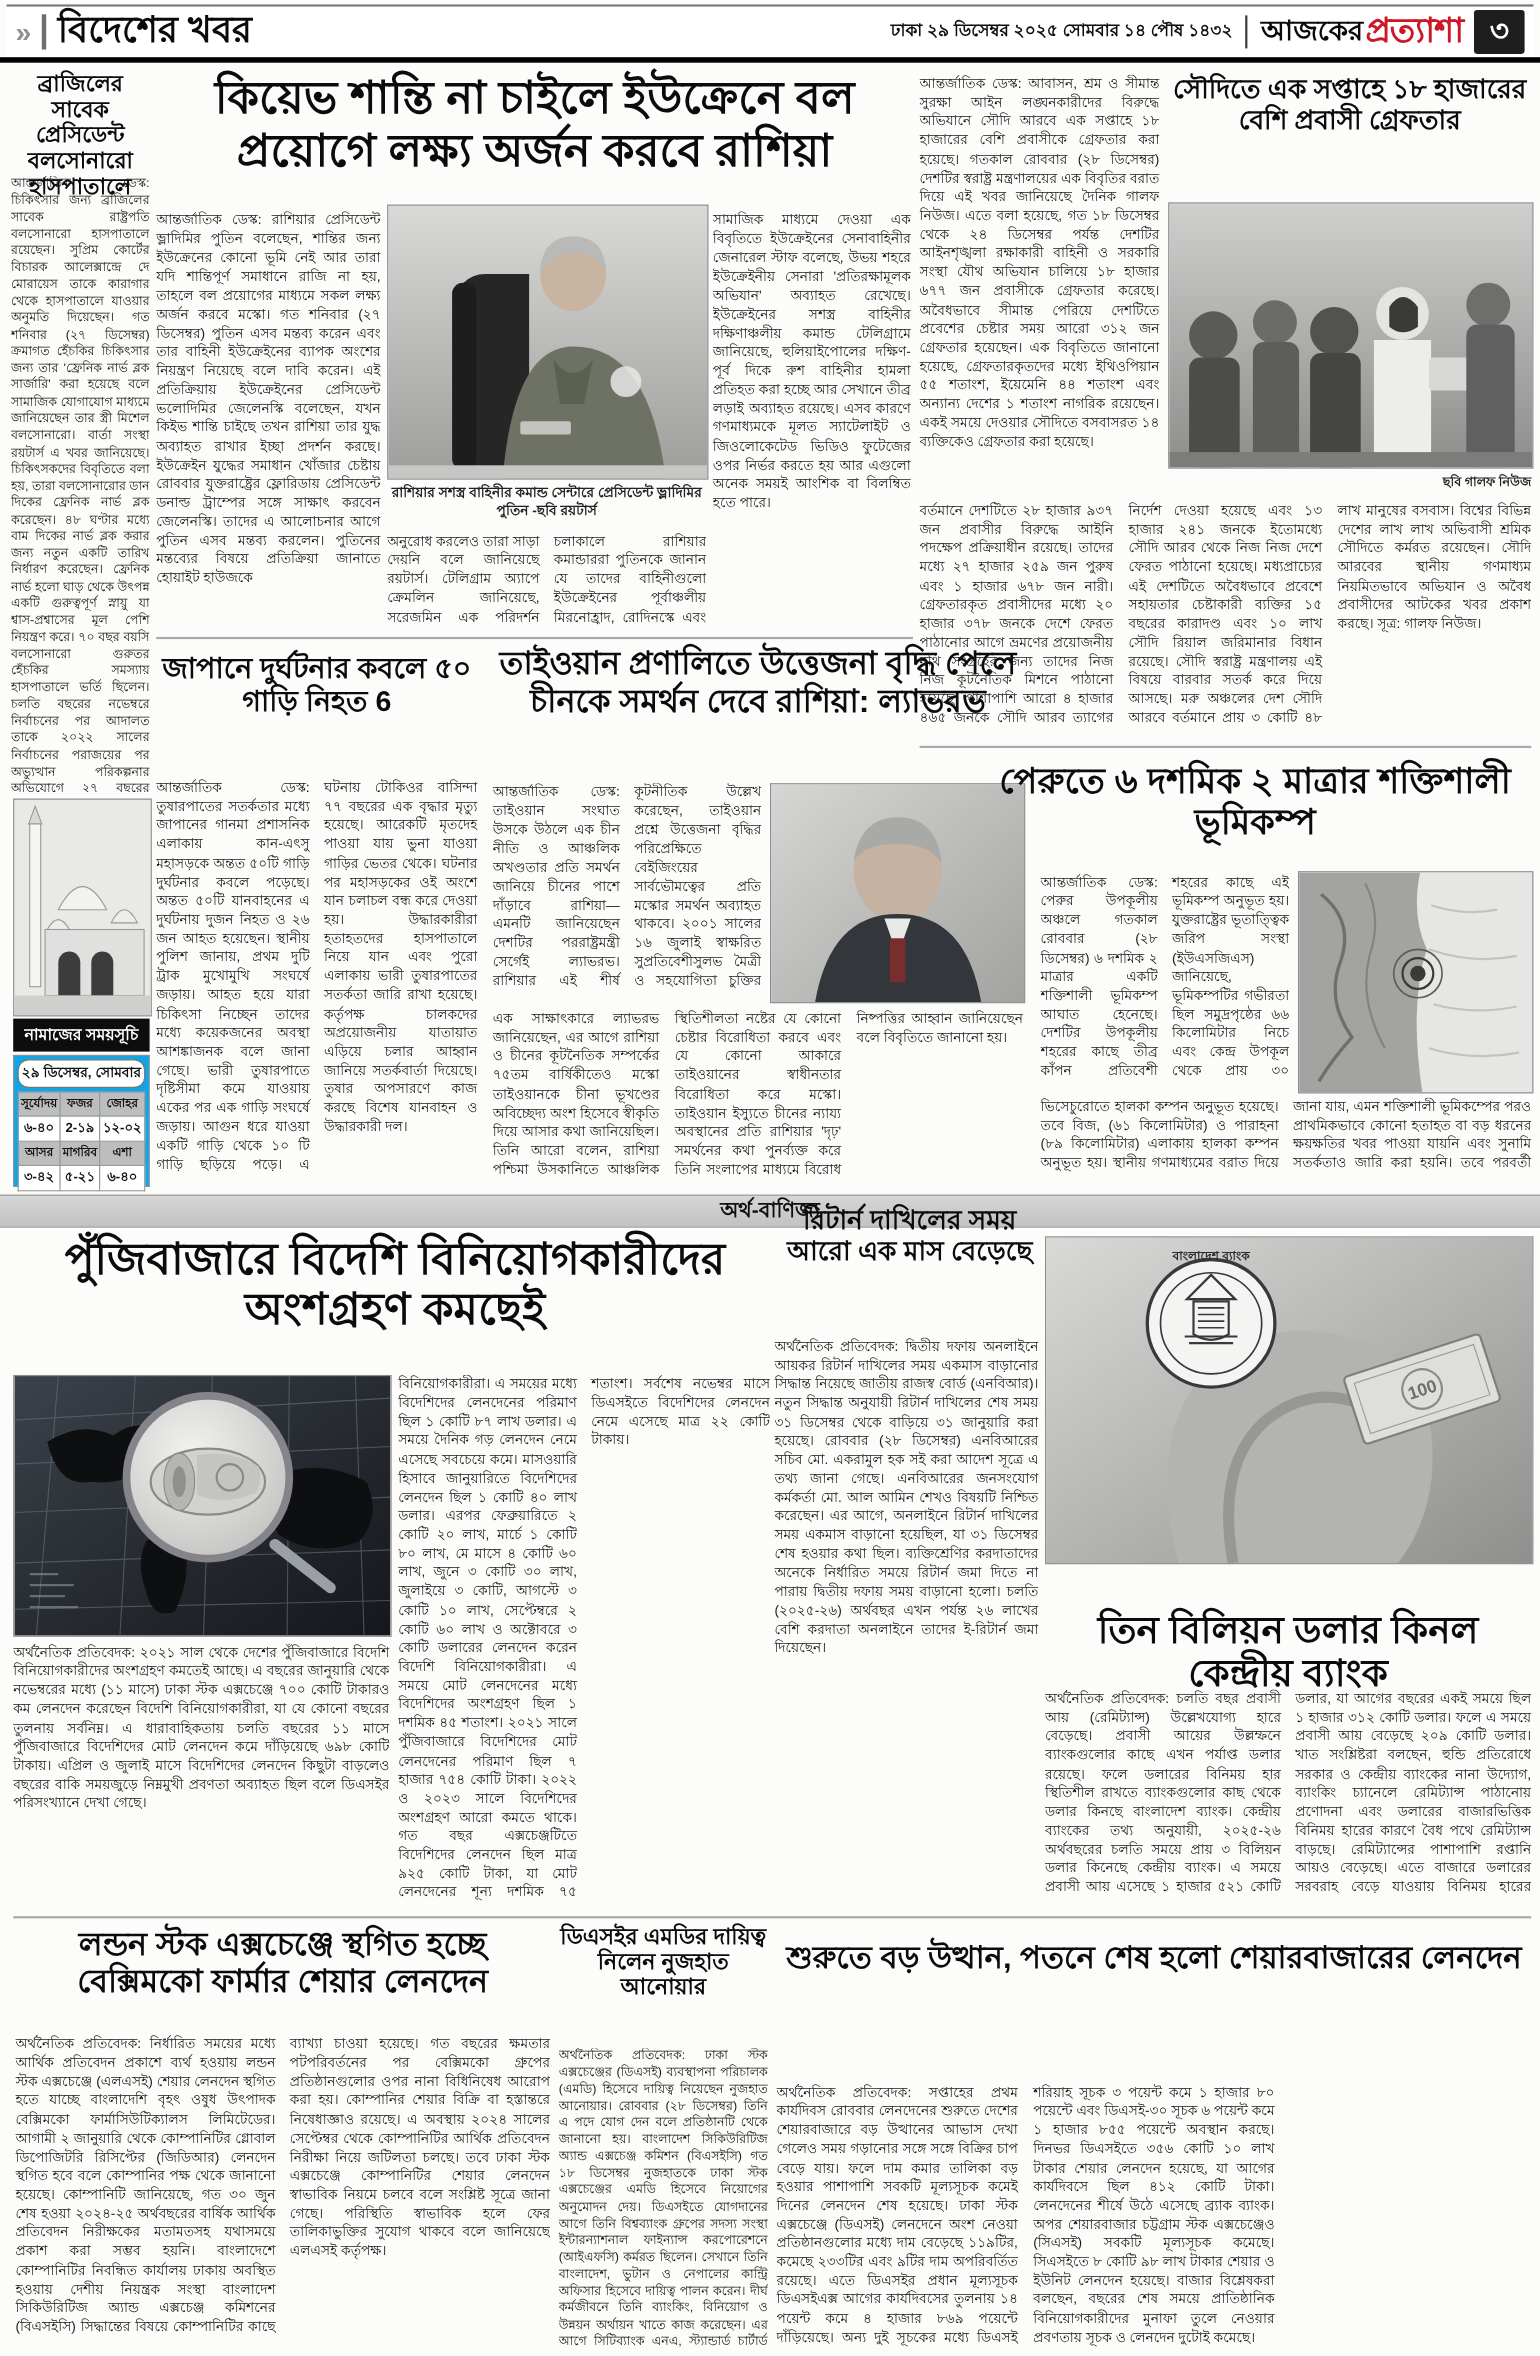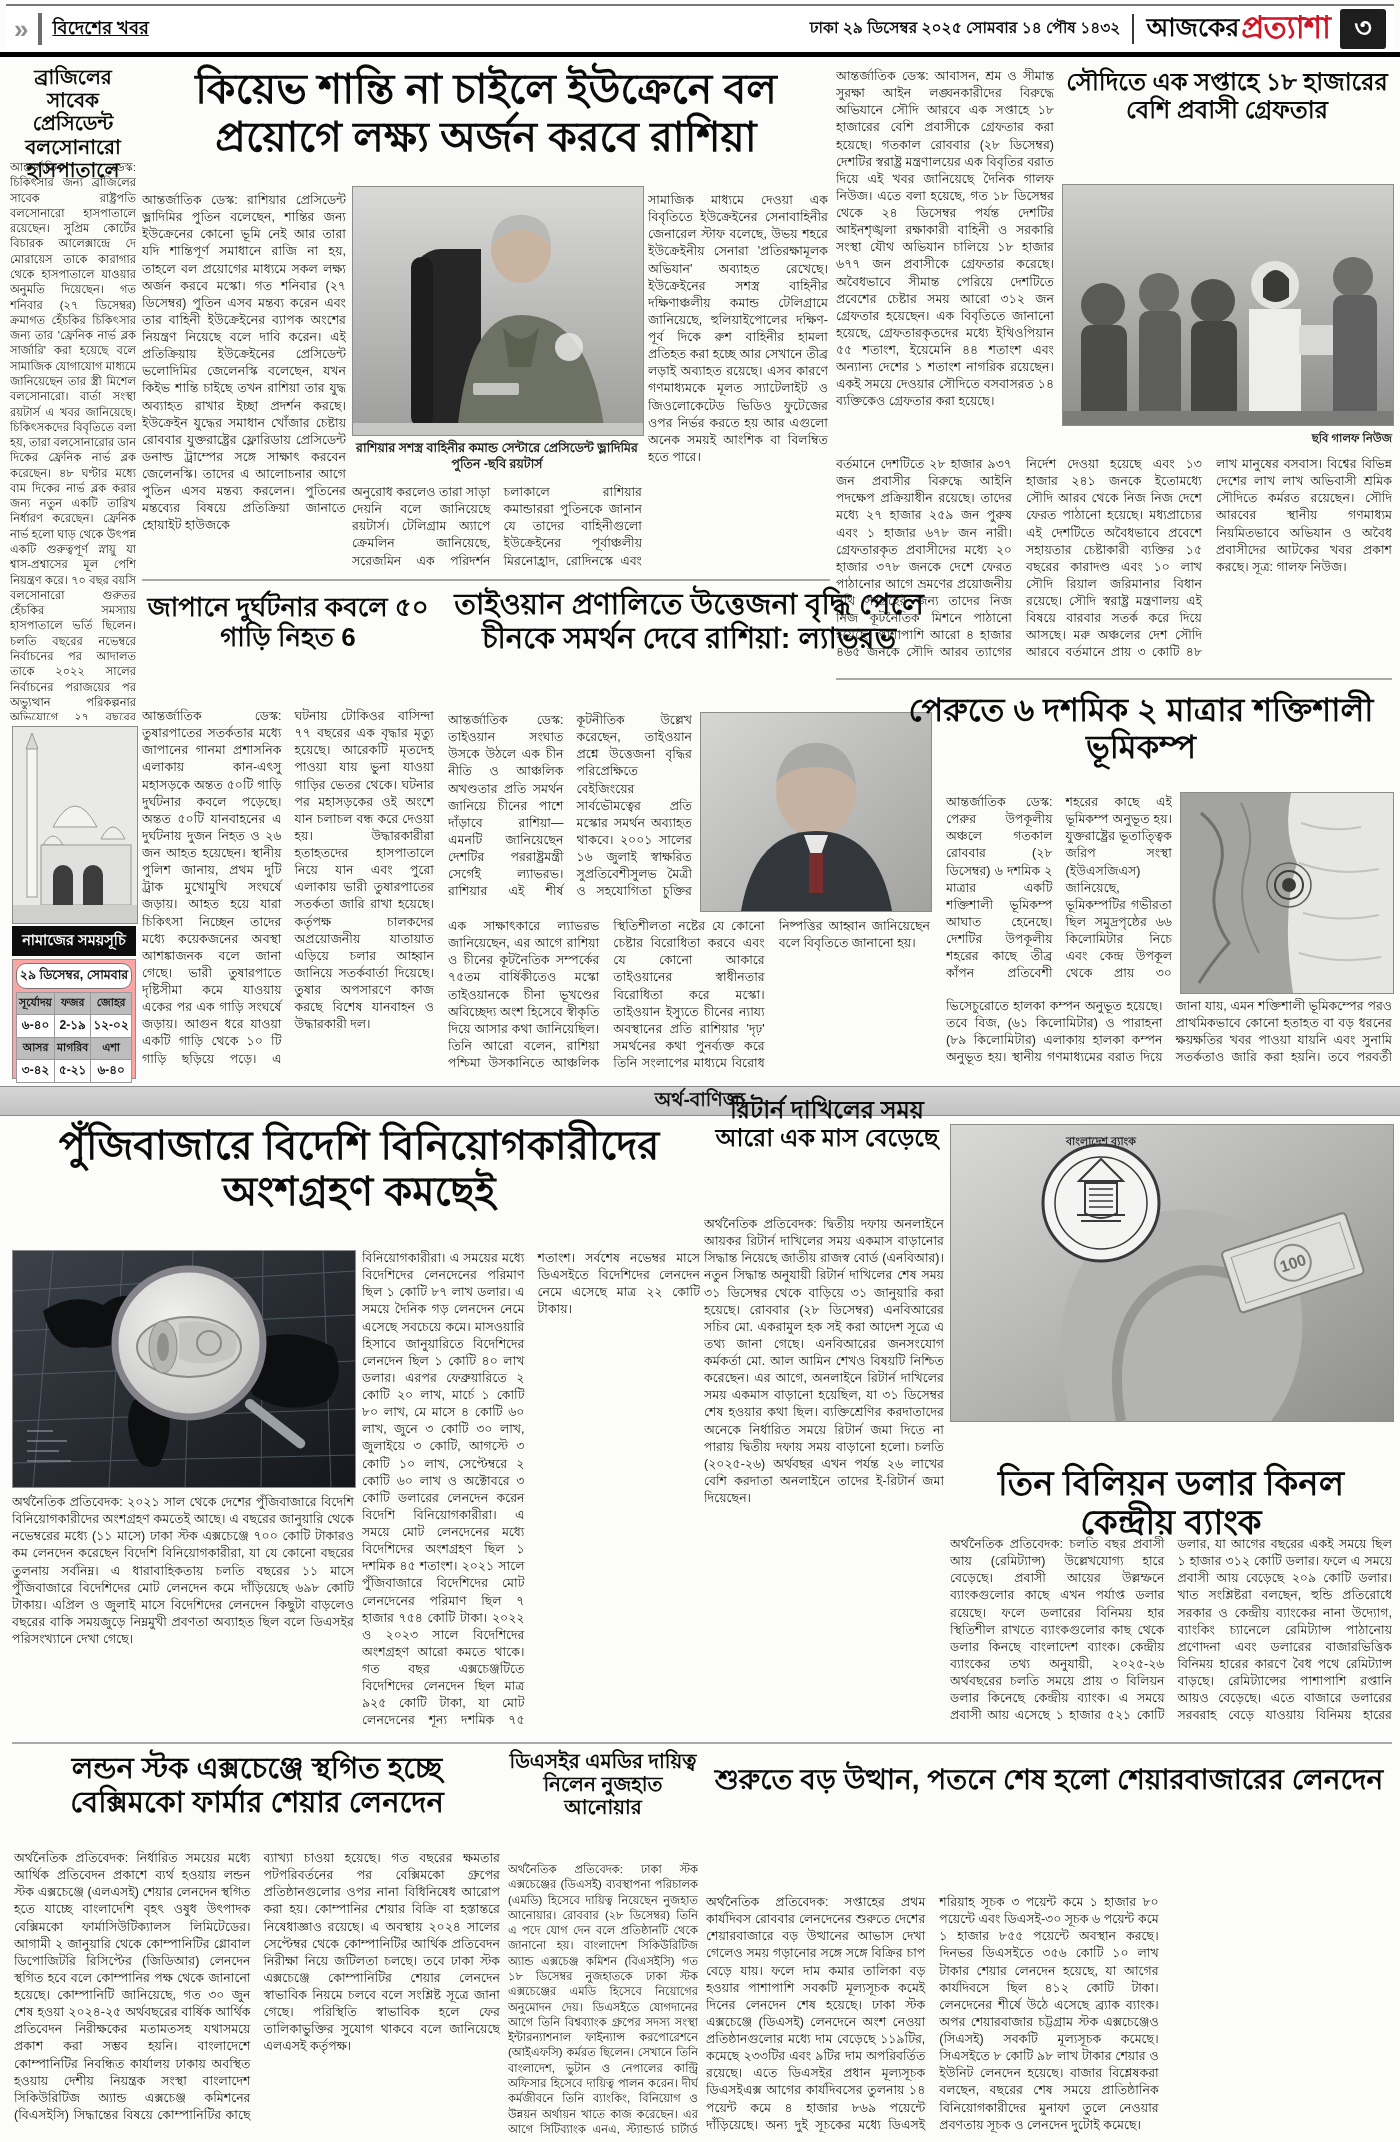--- a/index.html
+++ b/index.html
@@ -16,35 +16,35 @@
   .cols3{column-count:3;column-gap:14px;column-fill:auto;}
   .imgbox{border:1px solid #8c8c8c;background:#ddd;overflow:hidden;}
   .imgbox svg{display:block;}
   
   .hdr{position:absolute;top:4px;left:6px;right:6px;height:46px;border-top:2px solid #7a7a7a;
        display:flex;align-items:center;justify-content:space-between;background:#fff;}
   .hdr-left{display:flex;align-items:center;gap:10px;padding-left:8px;}
   .chev{color:#8f8f8f;font-size:26px;font-weight:800;line-height:1;}
   .vbar{width:4px;height:32px;background:#6d6d6d;}
   .vbar2{width:2px;height:30px;background:#3a3a3a;margin:0 12px;}
-  .seclabel{font-size:18px;font-weight:800;color:#0a0a0a;text-decoration:underline;}
+  .seclabel{font-size:33px;font-weight:800;color:#0a0a0a;}
   .hdr-right{display:flex;align-items:center;padding-right:8px;}
   .dateline{font-size:15.5px;font-weight:600;color:#101010;}
   .mast1{font-size:25px;font-weight:800;color:#0a0a0a;}
   .mast2{font-size:31px;font-weight:800;color:#ce1626;margin-left:2px;letter-spacing:-1px;}
   .pagebox{width:46px;height:40px;background:#1e1e1e;color:#fff;display:flex;align-items:center;
            justify-content:center;font-size:27px;font-weight:800;margin-left:10px;border-radius:3px;}
   .blackbar{position:absolute;top:52px;left:0;width:1400px;height:5px;background:#000;}
   
   .ecobar{position:absolute;left:0;top:1086px;width:1400px;height:28px;background:linear-gradient(#d6d6d6,#c2c2c2);
           border-top:1px solid #8a8a8a;border-bottom:1px solid #8a8a8a;display:flex;align-items:center;justify-content:center;
           font-size:19px;font-weight:800;color:#101010;}
   
   .pr-title{background:#0d0d0d;color:#fff;font-size:14.5px;font-weight:800;display:flex;align-items:center;justify-content:center;}
-  .pr-box{background:#fca5a5;border:1px solid #8f8f8f;padding:3px;box-sizing:border-box;}
+  .pr-box{background:#0ea5e9;border:1px solid #8f8f8f;padding:3px;box-sizing:border-box;}
   .pr-date{border:1px solid #777;border-radius:10px;background:#fff;font-size:12.5px;font-weight:800;
            text-align:center;padding:2px 0;margin-bottom:3px;}
   .pr-tab{width:100%;border-collapse:collapse;}
   .pr-tab td{border:1px solid #9a9a9a;text-align:center;padding:1px 0;}
   .pr-lbl td{background:#bdbdbd;font-size:10.8px;font-weight:700;}
   .pr-val td{background:#fff;font-size:12px;font-weight:600;}
 </style>
 </head>
 <body>
 

